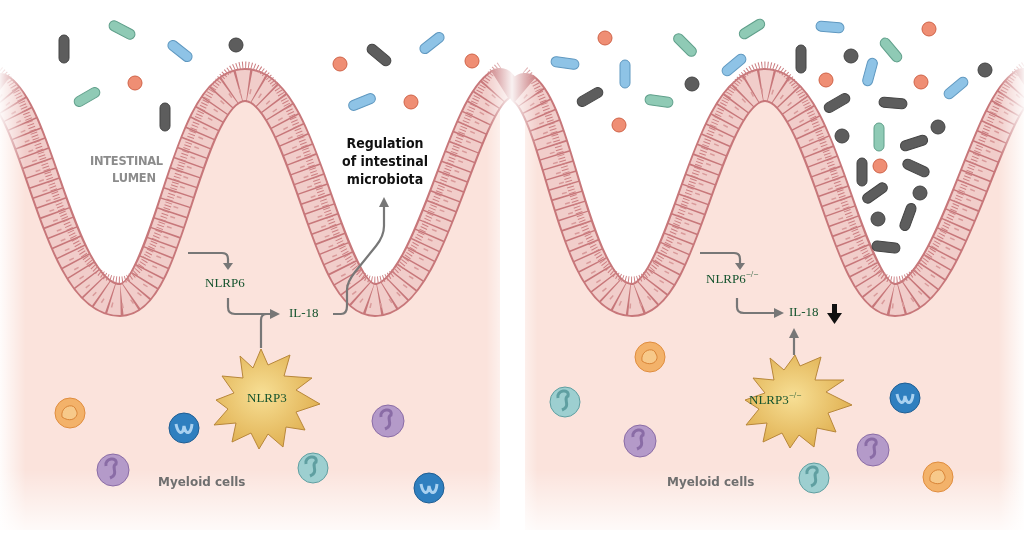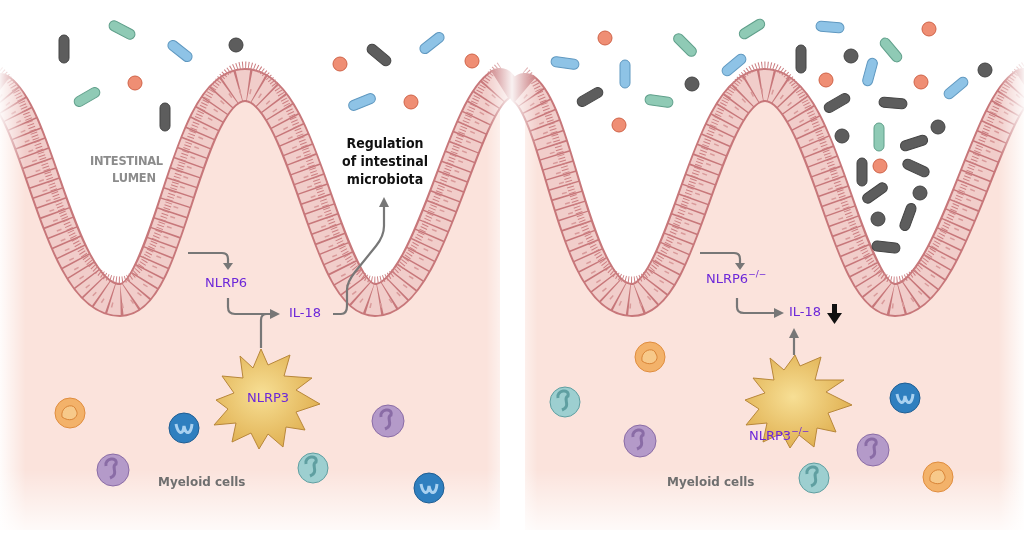--- a/index.html
+++ b/index.html
@@ -1,21 +1,21 @@
 <!DOCTYPE html>
 <html><head>
 <meta charset="utf-8">
 <style>
   html, body { margin:0; padding:0; background:#ffffff; }
   body { width:1024px; height:542px; overflow:hidden; position:relative; font-family:"DejaVu Sans", sans-serif; }
   #stage { position:absolute; left:0; top:0; width:1024px; height:542px; }
   .lbl { position:absolute; white-space:nowrap; font-family:"DejaVu Sans", sans-serif; }
   .lumen-label { color:#8c8c8c; font-size:13px; font-weight:bold; text-align:center; line-height:17px; letter-spacing:-0.3px; transform:scaleX(0.88); transform-origin:left top; }
   .reg-label { color:#111; font-size:14px; font-weight:bold; text-align:center; line-height:18px; transform:scaleX(0.9); transform-origin:center top; }
-  .mol { color:#6d28d9; font-size:13px; }
+  .mol { color:#14532d; font-size:13px;font-family:Liberation Serif, serif; }
   .myeloid { color:#6f6f6f; font-size:13px; font-weight:bold; transform:scaleX(0.92); transform-origin:left top; }
   sup { font-size:9px; vertical-align:6px; }
 </style>
 </head>
 <body>
 
 <svg id="stage" viewBox="0 0 1024 542" width="1024" height="542" xmlns="http://www.w3.org/2000/svg">
   <defs>
     <linearGradient id="panelFade" x1="0" x2="1" y1="0" y2="0">
       <stop offset="0" stop-color="#ffffff" stop-opacity="0.9"></stop>
@@ -229,18 +229,18 @@
 <div class="lbl myeloid" style="left:158px; top:474px;">
   <span>Myeloid cells</span>
 </div>
 
 <div class="lbl mol" style="left:706px; top:269px;">
   <span>NLRP6</span><sup>−/−</sup>
 </div>
 <div class="lbl mol" style="left:789px; top:304px;">
   <span>IL-18</span>
 </div>
-<div class="lbl mol" style="left:749px; top:390px;margin-top:36px;">
+<div class="lbl mol" style="left:749px; top:390px;">
   <span>NLRP3</span><sup>−/−</sup>
 </div>
 <div class="lbl myeloid" style="left:667px; top:474px;">
   <span>Myeloid cells</span>
 </div>
 
 </body></html>

